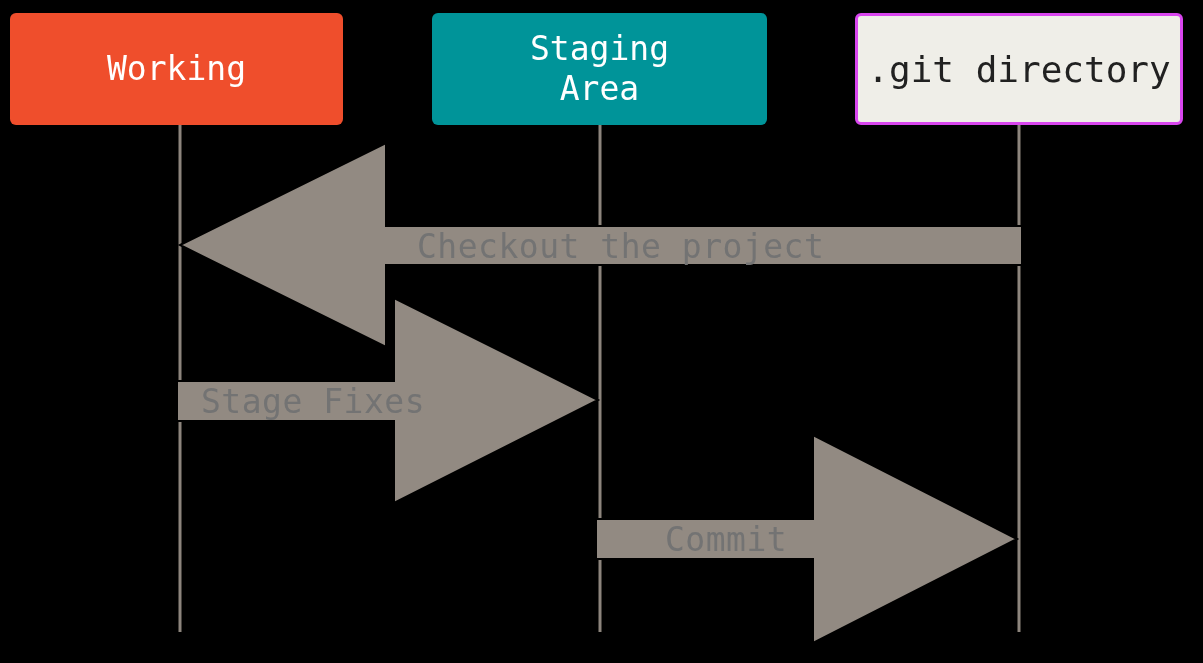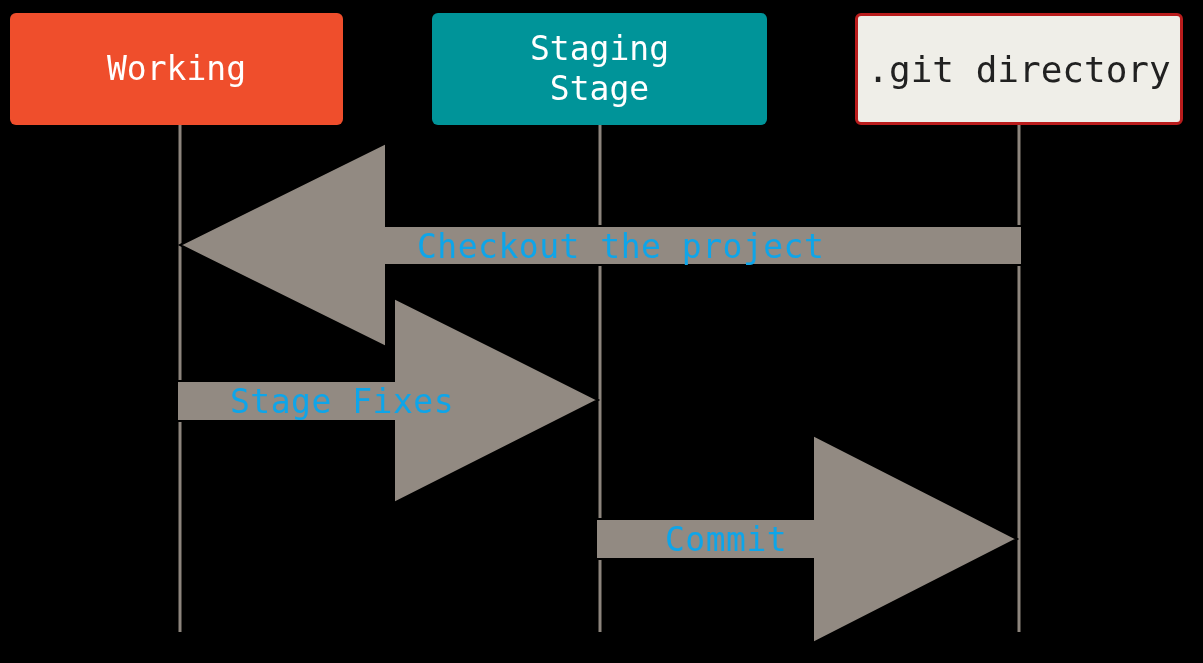--- a/index.html
+++ b/index.html
@@ -45,35 +45,35 @@
   }
   #box-staging {
     left: 432px;
     width: 335px;
     background: #009499;
   }
   #box-git {
     left: 855px;
     width: 328px;
     background: #EFEEE8;
-    border: 3px solid #b91c1c;
+    border: 3px solid #d946ef;
     color: #212121;
     font-size: 36px;
     line-height: 41px;
   }
   .arrow-label {
     position: absolute;
     transform: translateY(-50%);
     font-size: 33px;
-    color: #0ea5e9;
+    color: #737373;
     white-space: nowrap;
     letter-spacing: 0.5px;
   }
   #label-checkout { left: 417px; top: 246px; }
-  #label-stage    { left: 230px; top: 401px; }
+  #label-stage    { left: 201px; top: 401px; }
   #label-commit   { left: 665px; top: 539px; }
 </style>
 </head>
 <body>
 
 <div id="canvas">
 
   <svg id="gfx" width="1203" height="663" viewBox="0 0 1203 663">
 
     <line x1="180" y1="125" x2="180" y2="632" stroke-width="3" stroke="#8D857D"></line>
@@ -86,21 +86,21 @@
 
     <polygon points="596,519 813,519 813,435 1017,539 813,643 813,559 596,559" stroke="#000000" stroke-width="2" fill="#928A82"></polygon>
   </svg>
 
   <div class="box" id="box-working">
     <span>Working</span>
   </div>
 
   <div class="box" id="box-staging">
     <span>Staging</span>
-    <span>Stage</span>
+    <span>Area</span>
   </div>
 
   <div class="box" id="box-git">
     <span>.git directory</span>
   </div>
 
   <div class="arrow-label" id="label-checkout">Checkout the project</div>
 
   <div class="arrow-label" id="label-stage">Stage Fixes</div>
 

